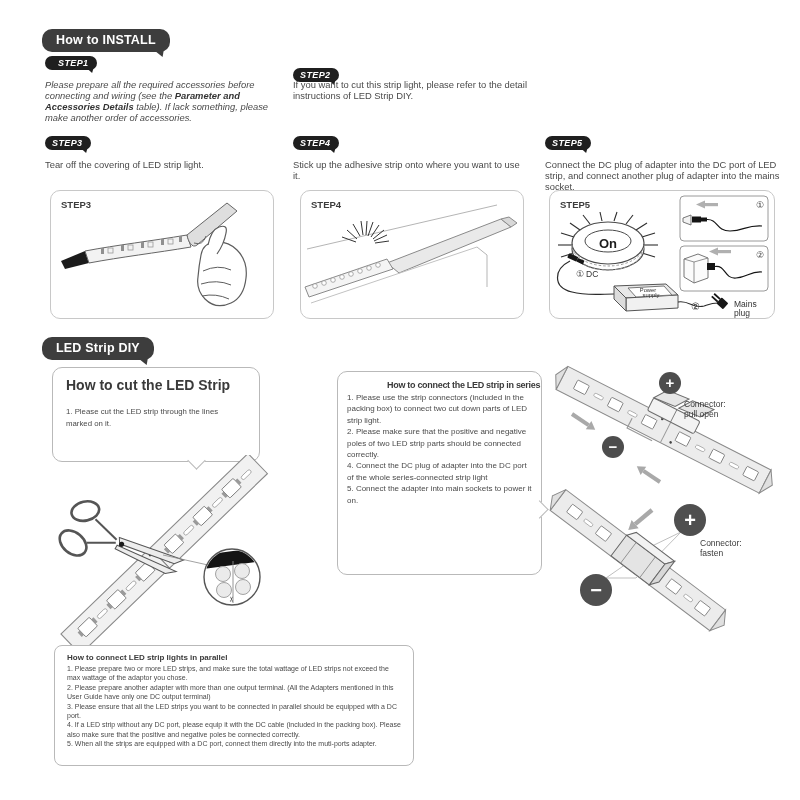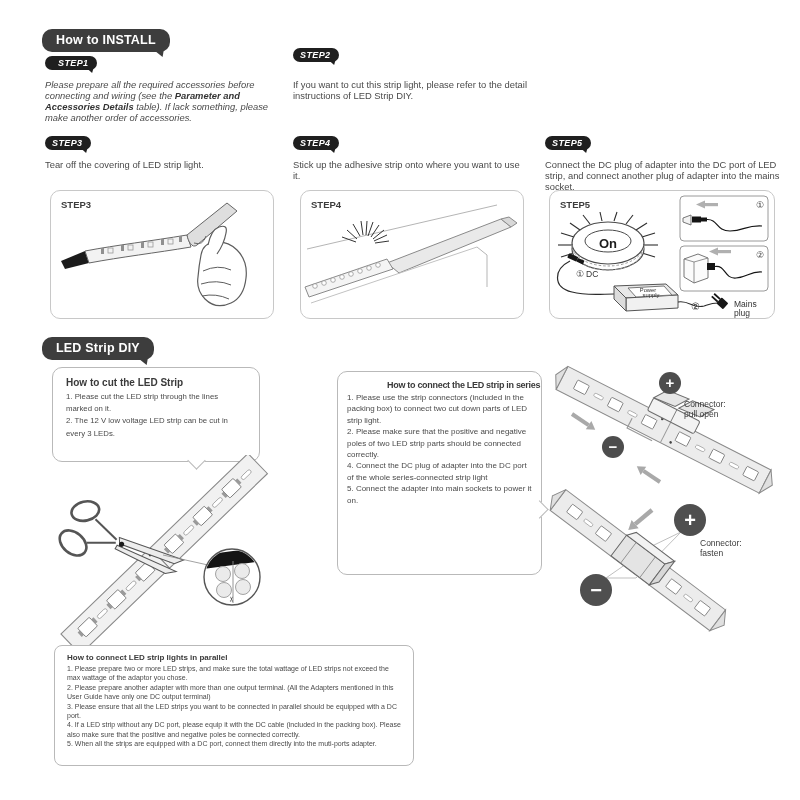--- a/index.html
+++ b/index.html
@@ -20,42 +20,42 @@
   .step-text b{color:#333;}
   
   .panel{position:absolute;border:1.4px solid #c8c8c8;border-radius:10px;background:#fff;}
   .panel svg{display:block;}
   
   .bubble-box{position:absolute;border:1.4px solid #b9b9b9;border-radius:10px;background:#fff;}
   .tail{position:absolute;width:12px;height:12px;background:#fff;transform:rotate(45deg);}
   .tail.down{border-right:1.4px solid #b9b9b9;border-bottom:1.4px solid #b9b9b9;}
   .tail.right{border-right:1.4px solid #b9b9b9;border-top:1.4px solid #b9b9b9;}
   .cut-box .inner{padding:9px 13px;}
-  .cut-title{font-size:10px;font-weight:bold;color:#3a3a3a;margin-bottom:3px;}
+  .cut-title{font-size:14px;font-weight:bold;color:#3a3a3a;margin-bottom:13px;}
   .cut-line{font-size:7.8px;line-height:12.2px;color:#4a4a4a;}
   .series-box .inner{padding:8px 7px 6px 9px;}
   .series-title{font-size:9px;font-weight:bold;letter-spacing:-0.3px;color:#3a3a3a;margin-bottom:2px;white-space:nowrap;margin-left:40px;}
   .series-line{font-size:8px;line-height:11.4px;color:#4a4a4a;}
   .parallel-box .inner{padding:7px 12px;}
   .parallel-title{font-size:8px;font-weight:bold;color:#3a3a3a;margin-bottom:2px;}
   .parallel-line{font-size:7px;line-height:9.4px;color:#4a4a4a;}
   .plabel{font-size:9.5px;font-weight:bold;fill:#3c3c3c;}
   .conn-label{font-size:8.5px;fill:#3a3a3a;}
   .sign{fill:#ffffff;font-weight:bold;text-anchor:middle;}
   text{font-family:"Liberation Sans",sans-serif;}
 </style>
 </head>
 <body>
 
 <div class="bubble-header" style="left:42px;top:29px;text-align:center;"><span>How to INSTALL</span></div>
 
 <div class="step-badge" style="left:45px;top:56px;padding-left:13px;"><span>STEP1</span></div>
 <p class="step-text" style="left:45px;top:71px;width:236px;font-style:italic;"><span>Please prepare all the required accessories before connecting and wiring (see the </span><b>Parameter and Accessories Details</b><span> table). If lack something, please make another order of accessories.</span></p>
 
-<div class="step-badge" style="left:293px;top:48px;"><span>STEP2</span></div>
+<div class="step-badge" style="left:293px;top:68px;"><span>STEP2</span></div>
 <p class="step-text" style="left:293px;top:71px;width:270px;">If you want to cut this strip light, please refer to the detail instructions of LED Strip DIY.</p>
 
 <div class="step-badge" style="left:45px;top:136px;"><span>STEP3</span></div>
 <p class="step-text" style="left:45px;top:151px;width:240px;">Tear off the covering of LED strip light.</p>
 
 <div class="step-badge" style="left:293px;top:136px;"><span>STEP4</span></div>
 <p class="step-text" style="left:293px;top:151px;width:232px;">Stick up the adhesive strip onto where you want to use it.</p>
 
 <div class="step-badge" style="left:545px;top:136px;"><span>STEP5</span></div>
 <p class="step-text" style="left:545px;top:151px;width:238px;">Connect the DC plug of adapter into the DC port of LED strip, and connect another plug of adapter into the mains socket.</p>
@@ -197,21 +197,20 @@
   </g>
 </svg>
 </div>
 
 <div class="bubble-header" style="left:42px;top:337px;"><span>LED Strip DIY</span></div>
 
 <div class="bubble-box cut-box" style="left:52px;top:367px;width:206px;height:93px;">
   <div class="inner">
     <div class="cut-title">How to cut the LED Strip</div>
     <div class="cut-line">1. Please cut the LED strip through the lines marked on it.</div>
-    <div class="cut-line">2. The 12 V low voltage LED strip can be cut in every 3 LEDs.</div>
   </div>
 </div>
 <div class="tail down" style="left:190px;top:454px;"></div>
 
 <div class="bubble-box series-box" style="left:337px;top:371px;width:203px;height:202px;">
   <div class="inner">
     <div class="series-title">How to connect the LED strip in series</div>
     <div class="series-line">1. Please use the strip connectors (included in the packing box) to connect two cut down parts of LED strip light.</div>
     <div class="series-line">2. Please make sure that the positive and negative poles of two LED strip parts should be connected correctly.</div>
     <div class="series-line">4. Connect the DC plug of adapter into the DC port of the whole series-connected strip light</div>

